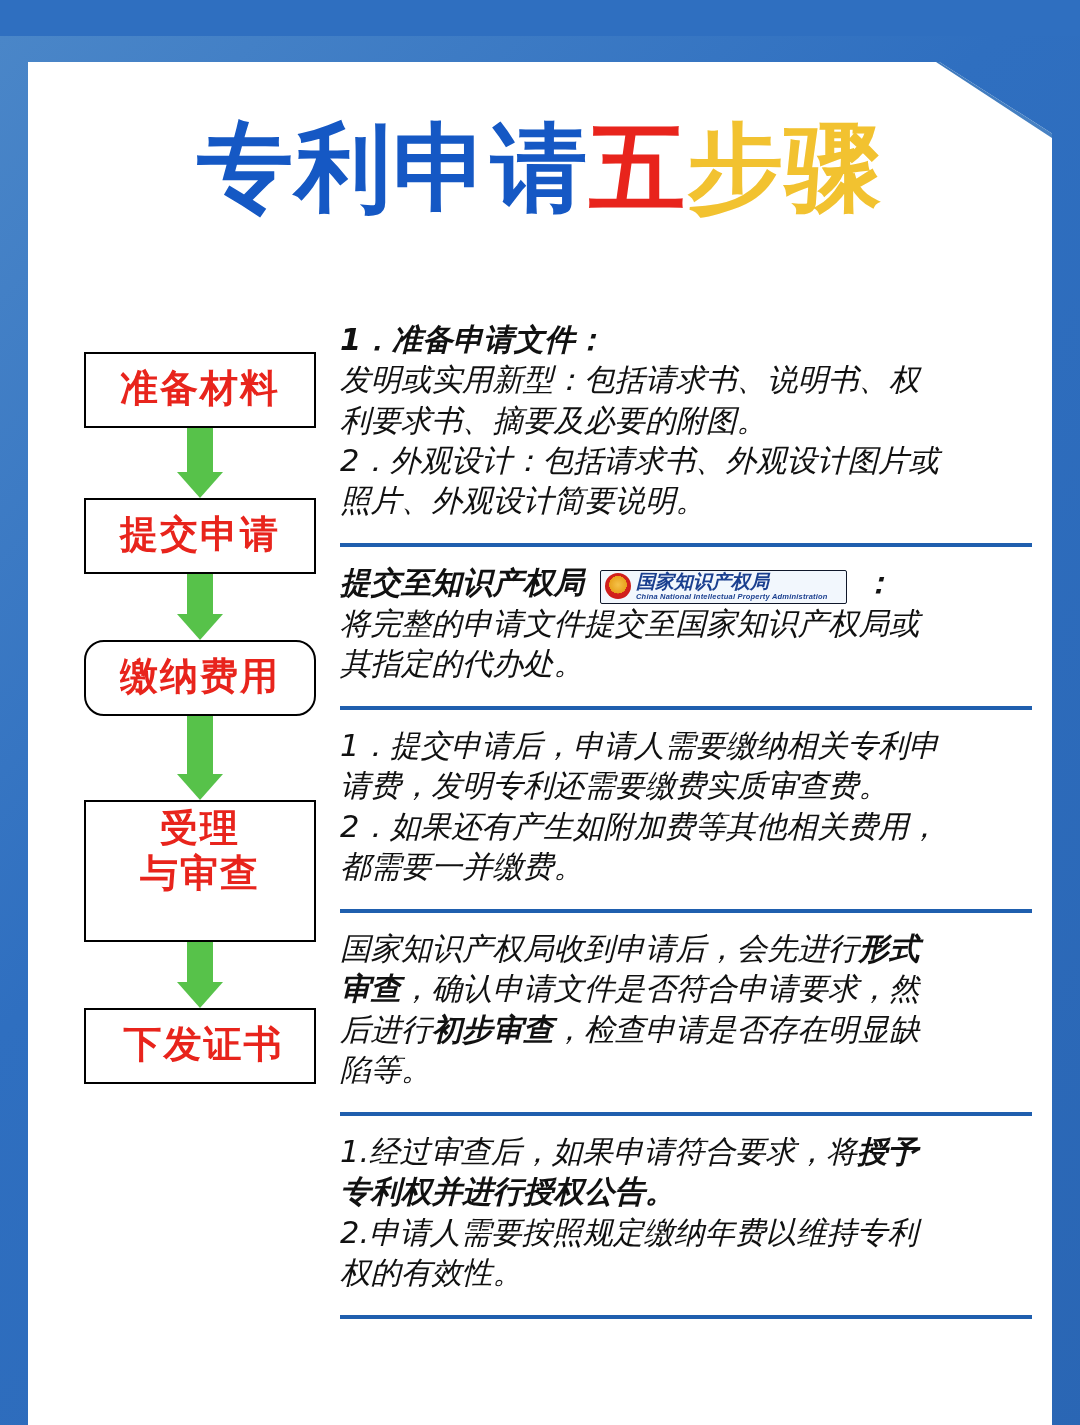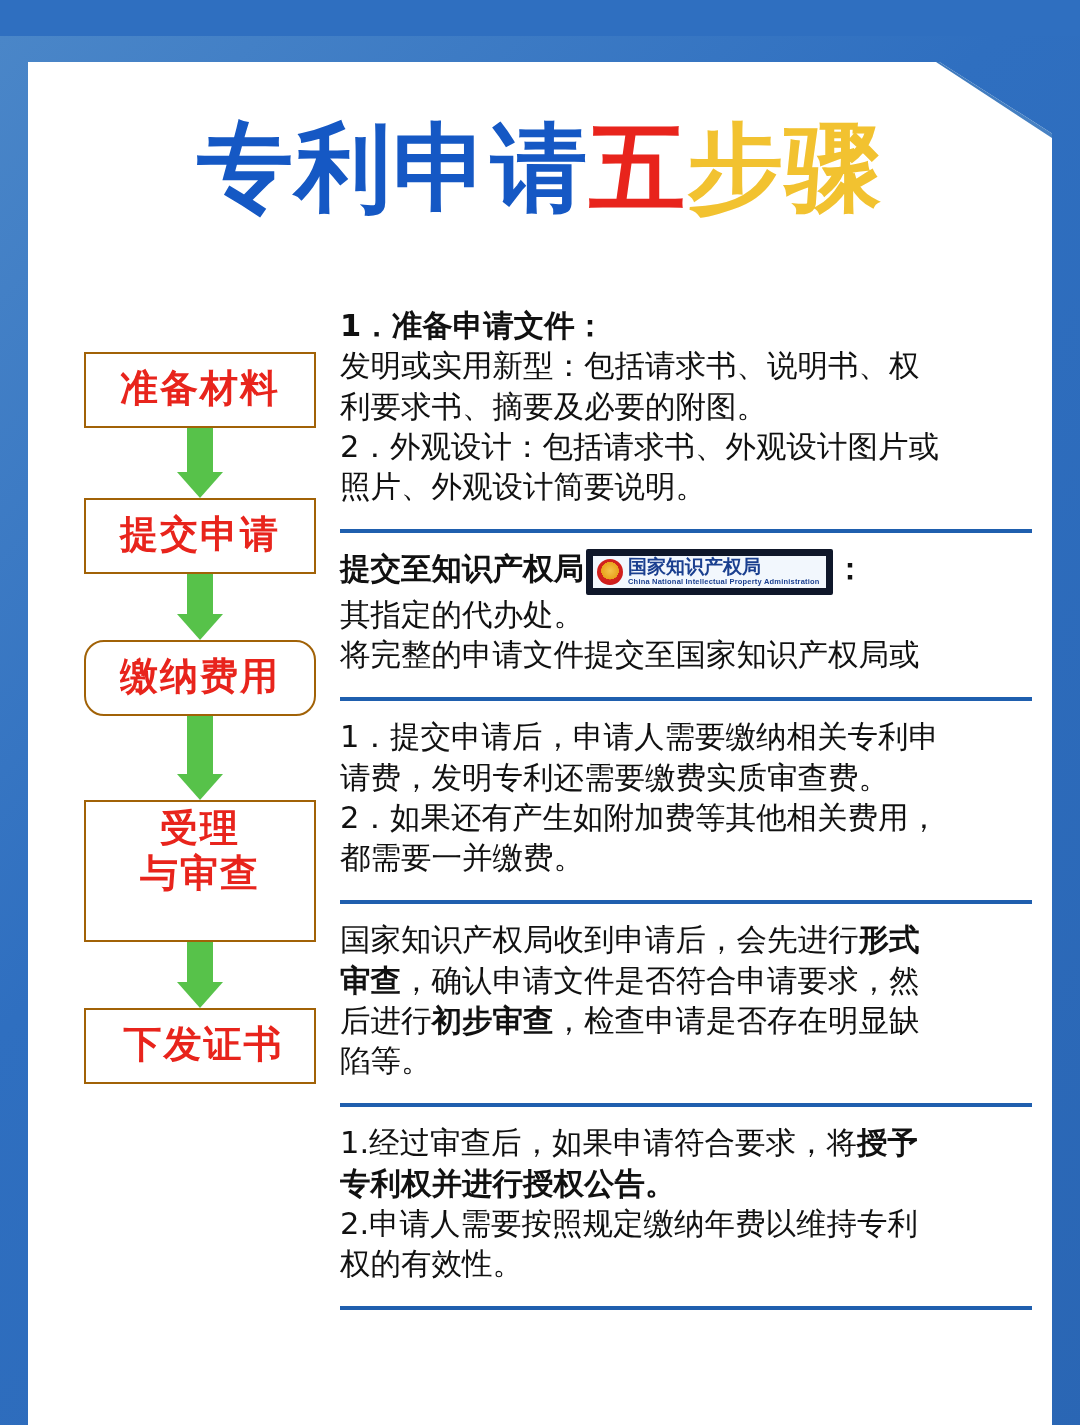--- a/index.html
+++ b/index.html
@@ -61,21 +61,21 @@
 
   
   .steps {
     position: absolute;
     left: 56px;
     top: 290px;
     width: 232px;
   }
   .step-box {
     box-sizing: border-box;
-    border: 2px solid #a16207;
+    border: 2px solid #000000;
     background: #ffffff;
     color: #e8241c;
     font-weight: bold;
     font-size: 38px;
     line-height: 1.18;
     text-align: center;
     padding: 12px 4px;
     font-family: "DejaVu Sans", "Liberation Sans", sans-serif;
     letter-spacing: 2px;
   }
@@ -104,22 +104,23 @@
   }
   .gap-a .shaft { height: 44px; }
   .gap-b .shaft { height: 40px; }
   .gap-c .shaft { height: 58px; }
   .gap-d .shaft { height: 40px; }
 
   
   .content {
     position: absolute;
     left: 312px;
-    top: 244px;
+    top: 258px;
     width: 692px;
+    font-style: italic;
   }
   .block {
     padding-bottom: 12px;
   }
   .block p {
     margin: 0;
     font-size: 30.5px;
     line-height: 1.32;
     color: #111111;
     font-family: "DejaVu Sans", "Liberation Sans", sans-serif;
@@ -127,35 +128,35 @@
   }
   .block p.b { font-weight: bold; }
   .block p b { font-weight: bold; }
   .divider {
     height: 4px;
     background: #1f5fae;
     margin: 10px 0 16px 0;
   }
   .gov-line {
     display: flex;
-    align-items: flex-start;
-    gap: 2px;
+    align-items: flex-end;
+    gap: 16px;
     font-size: 30.5px;
     line-height: 1.32;
     color: #111111;
     font-weight: bold;
     font-family: "DejaVu Sans", "Liberation Sans", sans-serif;
   }
   .gov-badge {
     display: inline-flex;
     align-items: center;
     gap: 5px;
-    border: 7px solid #0f172a;
+    border: 1px solid #0f172a;
     background: #f2f7fd;
-    padding: 1px 6px 2px 4px;
+    padding: 1px 18px 2px 4px;
     border-radius: 2px;
   }
   .gov-emblem {
     width: 26px; height: 26px;
     border-radius: 50%;
     background: radial-gradient(circle at 50% 45%, #f5c24a 0%, #e8a21d 45%, #d4231c 46%, #c8141c 100%);
     display: inline-block;
     flex: 0 0 auto;
   }
   .gov-text {
@@ -240,22 +241,22 @@
           <span>提交至知识产权局</span>
           <span class="gov-badge">
             <span class="gov-emblem"></span>
             <span class="gov-text">
               <span class="gov-cn">国家知识产权局</span>
               <span class="gov-en">China National Intellectual Property Administration</span>
             </span>
           </span>
           <span class="colon">：</span>
         </div>
+        <p>将完整的申请文件提交至国家知识产权局或</p>
         <p>其指定的代办处。</p>
-        <p>将完整的申请文件提交至国家知识产权局或</p>
       </div>
       <div class="divider"></div>
 
       <div class="block">
         <p>1．提交申请后，申请人需要缴纳相关专利申</p>
         <p>请费，发明专利还需要缴费实质审查费。</p>
         <p>2．如果还有产生如附加费等其他相关费用，</p>
         <p>都需要一并缴费。</p>
       </div>
       <div class="divider"></div>

